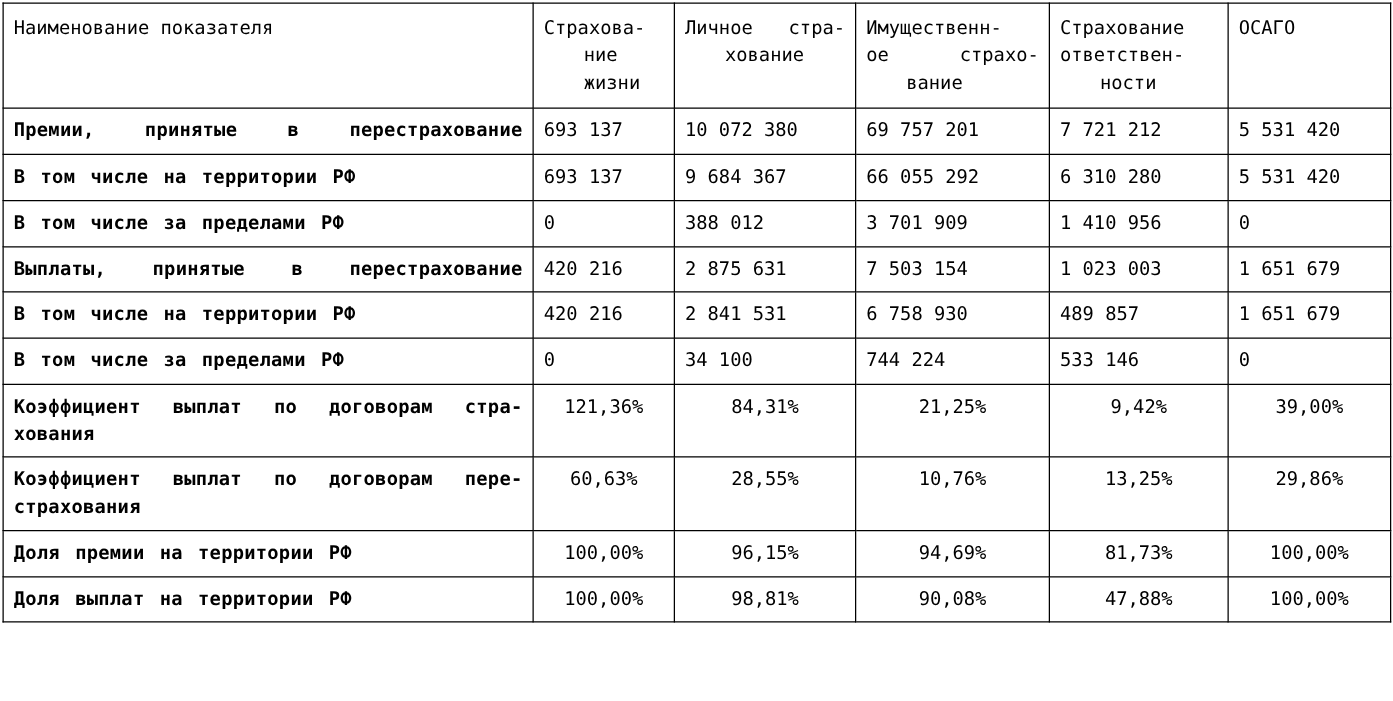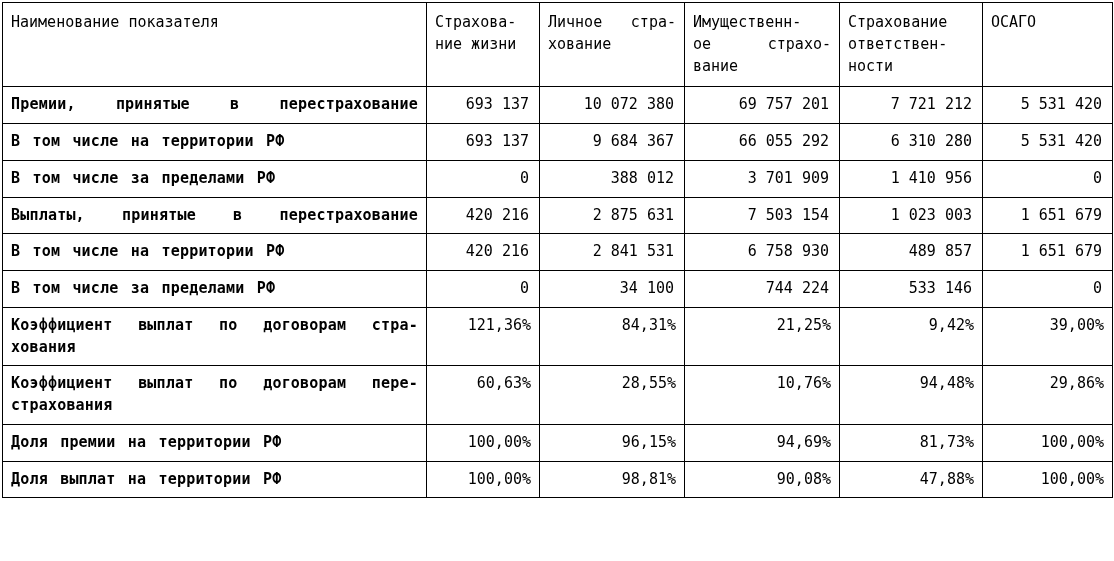--- a/index.html
+++ b/index.html
@@ -50,45 +50,45 @@
     text-align: left;
   }
   .hdr-just .line-spread {
     display: block;
     text-align: justify;
     text-align-last: justify;
   }
   .hdr-just .line-plain {
     display: block;
     text-align: left;
+    margin-left: 32px;
   }
   
   .label-cell .cell-inner {
     text-align: left;
     letter-spacing: 0.2px;
     word-spacing: 3px;
     font-weight: bold;
   }
   .label-cell .line-spread {
     display: block;
     text-align: justify;
     text-align-last: justify;
     word-spacing: 3px;
   }
   .label-cell .line-plain {
     display: block;
   }
   
   .num-cell .cell-inner {
-    text-align: right;
     padding-right: 10px;
     white-space: nowrap;
   }
   .num-center .cell-inner {
-    text-align: right;
+    text-align: center;
     padding-right: 8px;
   }
   col.c0 { width: 424px; }
   col.c1 { width: 113px; }
   col.c2 { width: 145px; }
   col.c3 { width: 155px; }
   col.c4 { width: 143px; }
   col.c5 { width: 130px; }
 </style>
 </head>
@@ -318,21 +318,21 @@
         <td class="num-cell num-center">
             <div class="cell-inner"><span>60,63%</span></div>
           </td>
         <td class="num-cell num-center">
             <div class="cell-inner"><span>28,55%</span></div>
           </td>
         <td class="num-cell num-center">
             <div class="cell-inner"><span>10,76%</span></div>
           </td>
         <td class="num-cell num-center">
-            <div class="cell-inner"><span>94,48%</span></div>
+            <div class="cell-inner"><span>13,25%</span></div>
           </td>
         <td class="num-cell num-center">
             <div class="cell-inner"><span>29,86%</span></div>
           </td>
       </tr>
 
       <tr>
         <td class="label-cell">
           <div class="cell-inner">
             <span class="line-plain">Доля премии на территории РФ</span>

